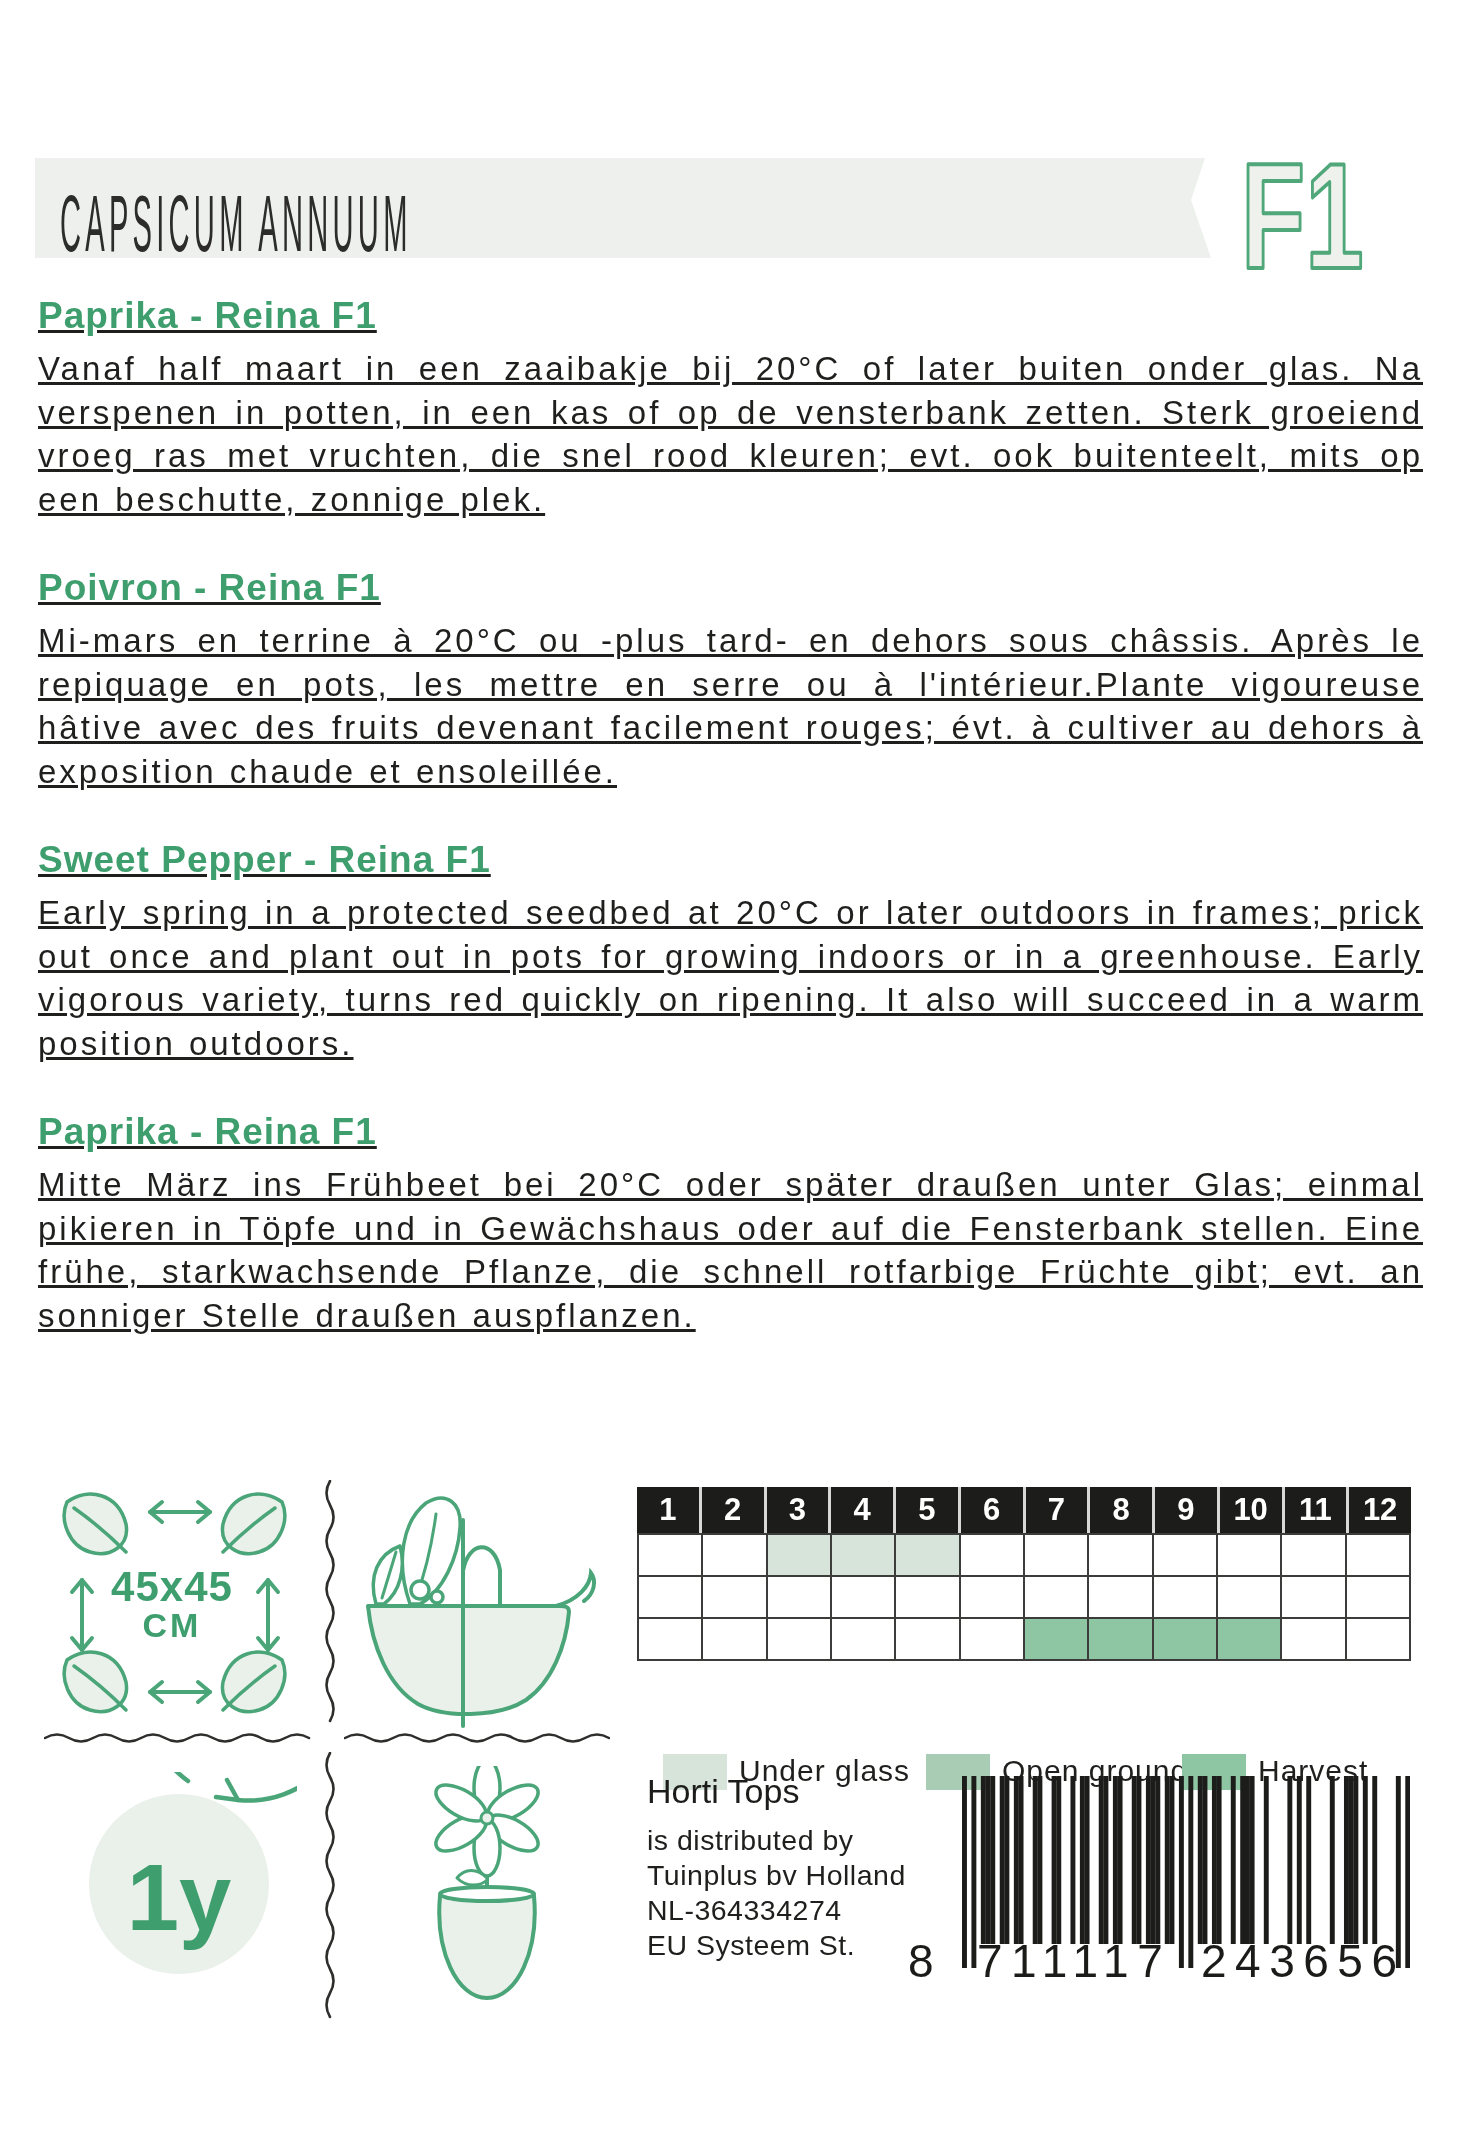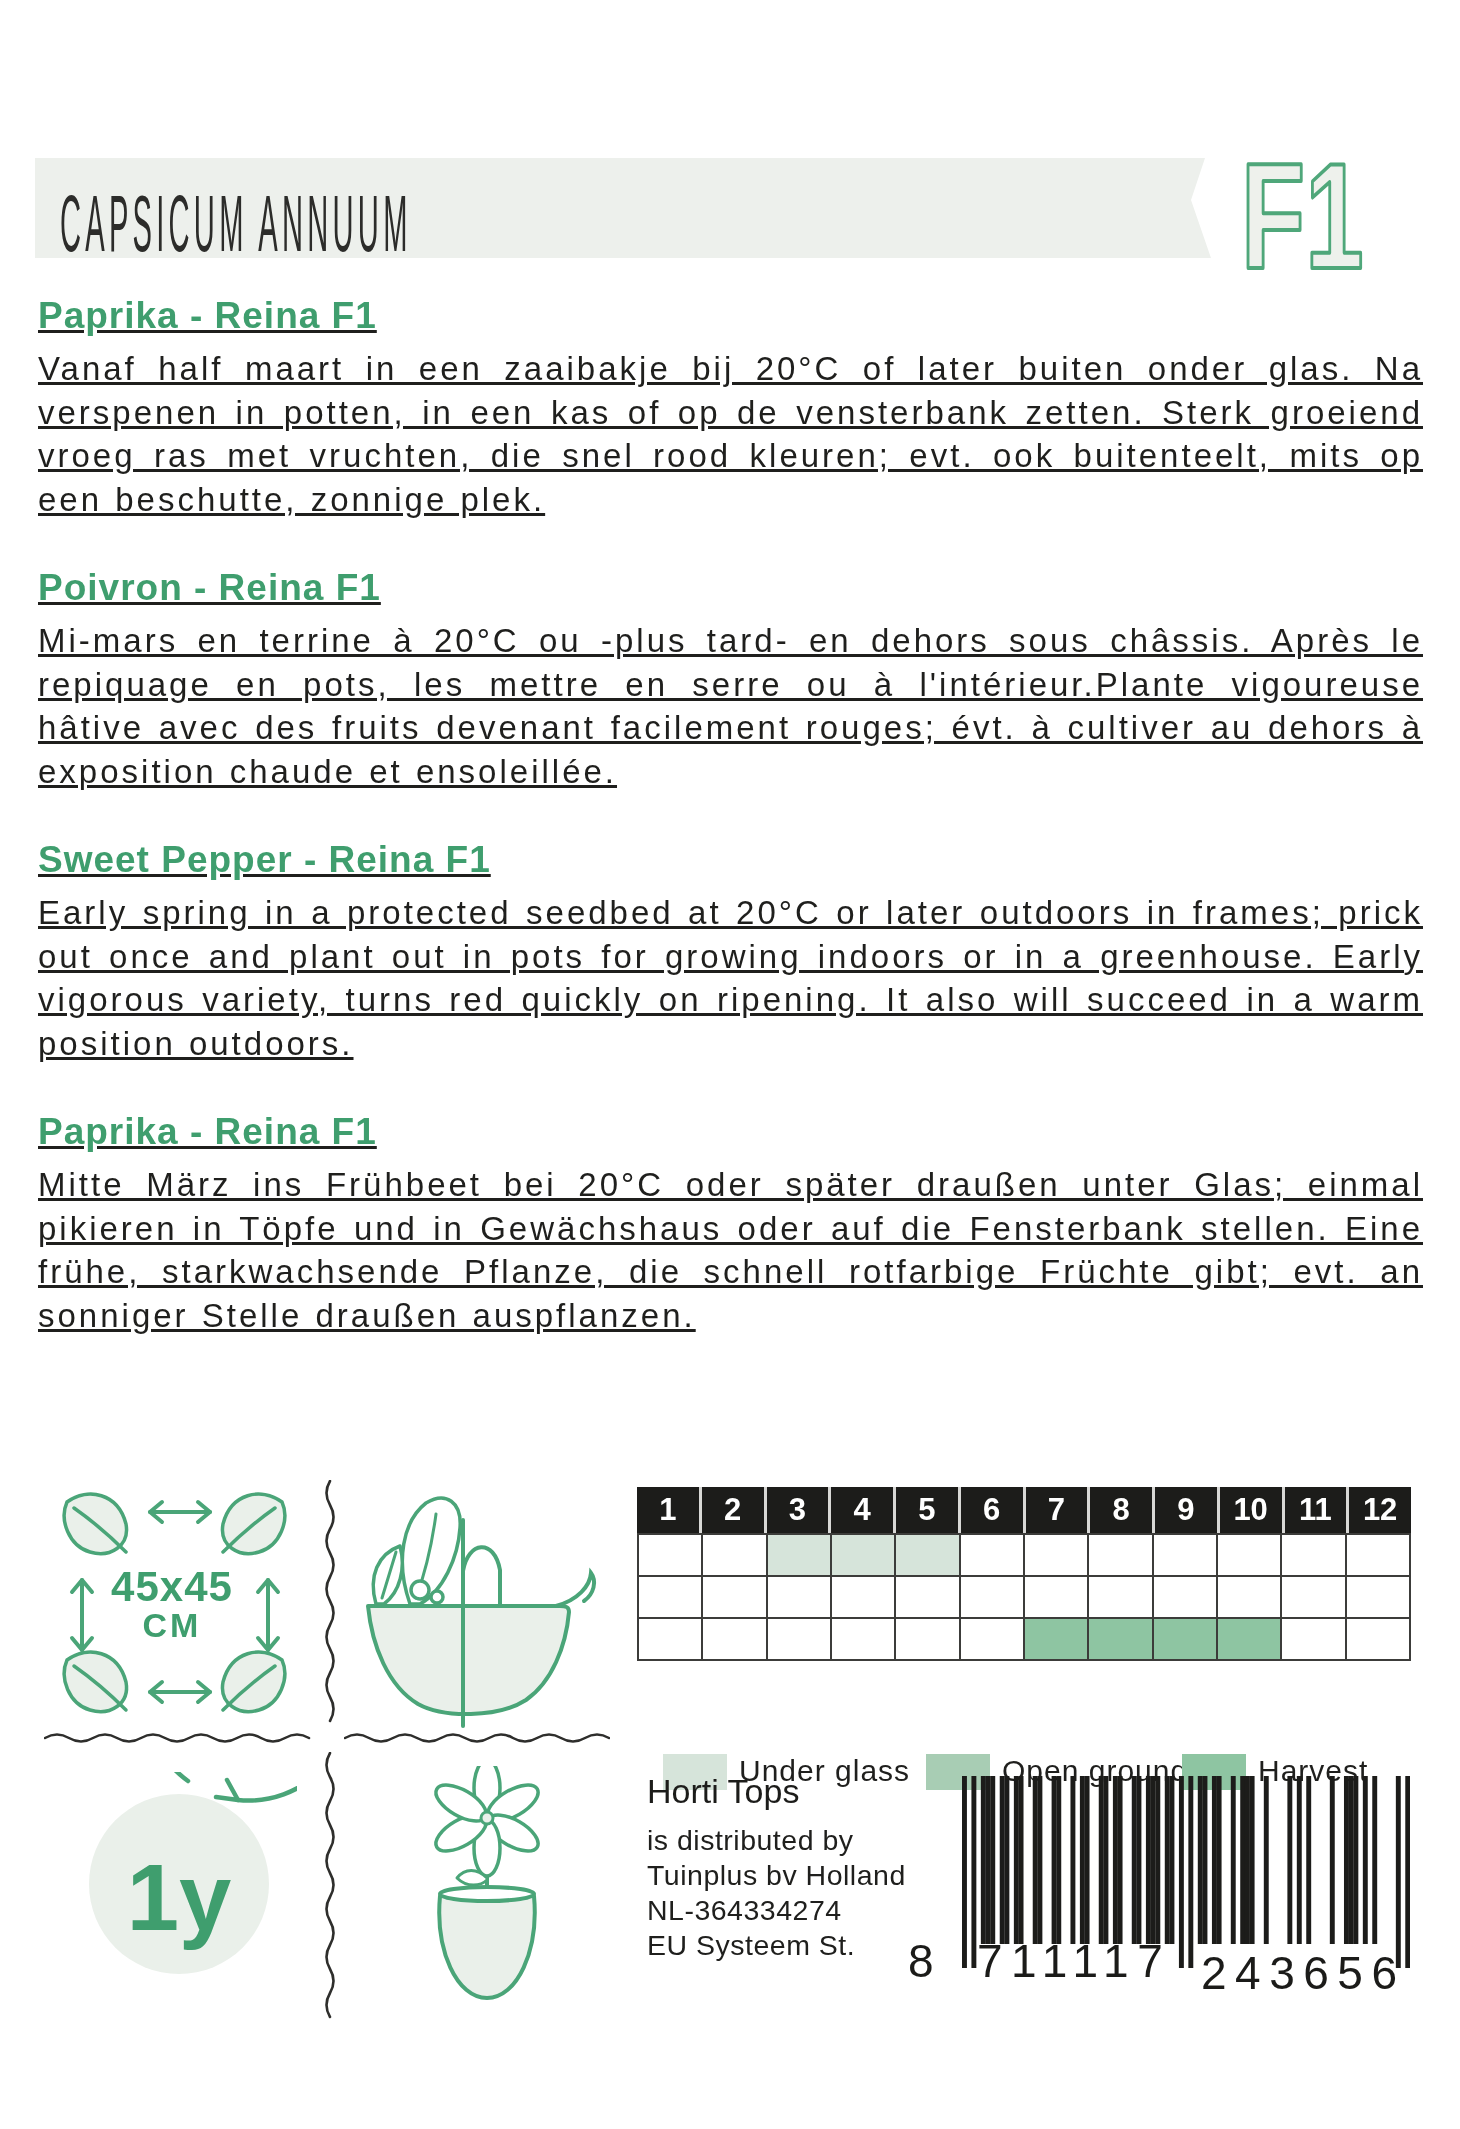--- a/index.html
+++ b/index.html
@@ -43,21 +43,21 @@
   
   #distributor{position:absolute;left:647px;top:1772px;}
   #distributor .brand{font-size:34px;font-weight:normal;margin-bottom:12px;color:#1c1c1a;}
   #distributor .dline{font-size:28.5px;line-height:35px;color:#1f1f1d;letter-spacing:0.5px;}
 
   
   #barcode{position:absolute;left:962px;top:1776px;width:448px;height:215px;}
   .bc-digit{position:absolute;font-size:46px;color:#1b1b19;}
   #bc-first{left:-54px;top:158px;}
   #bc-left{left:15px;top:158px;letter-spacing:8.5px;}
-  #bc-right{left:239px;top:158px;letter-spacing:8.5px;margin-top:12px;}
+  #bc-right{left:239px;top:158px;letter-spacing:8.5px;}
 
   #corner-mark{position:absolute;left:1374px;top:2078px;width:36px;height:51px;background:#1c1c1a;}
 </style>
 </head>
 <body>
 
 <div id="page">
 
   <svg class="abs" style="left:0;top:0" width="1460" height="280">
     <polygon points="35,158 1205,158 1191,200 1211,258 35,258" fill="#edf0ec"></polygon>

